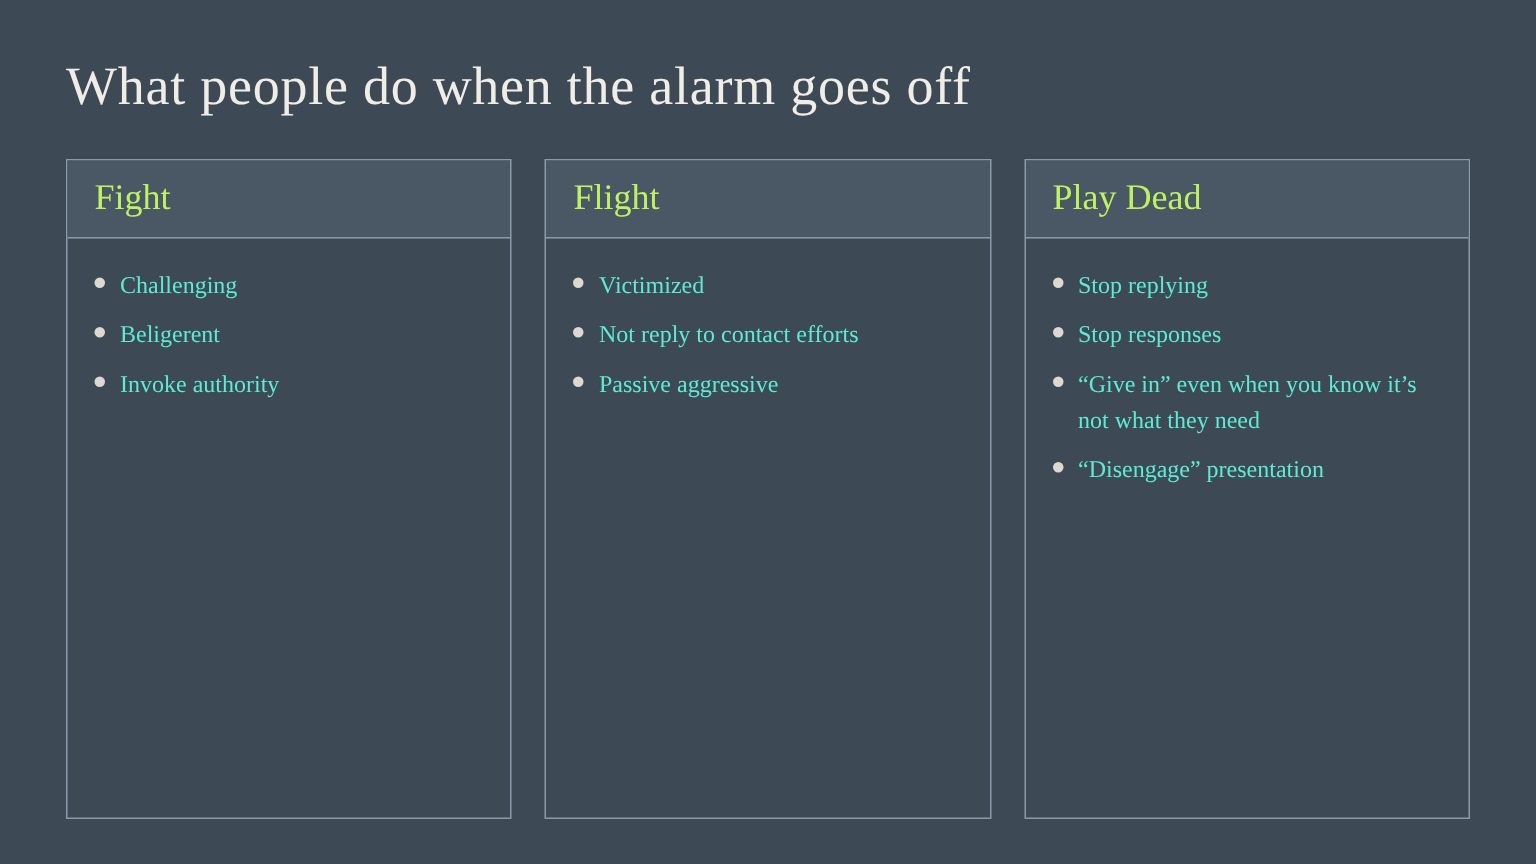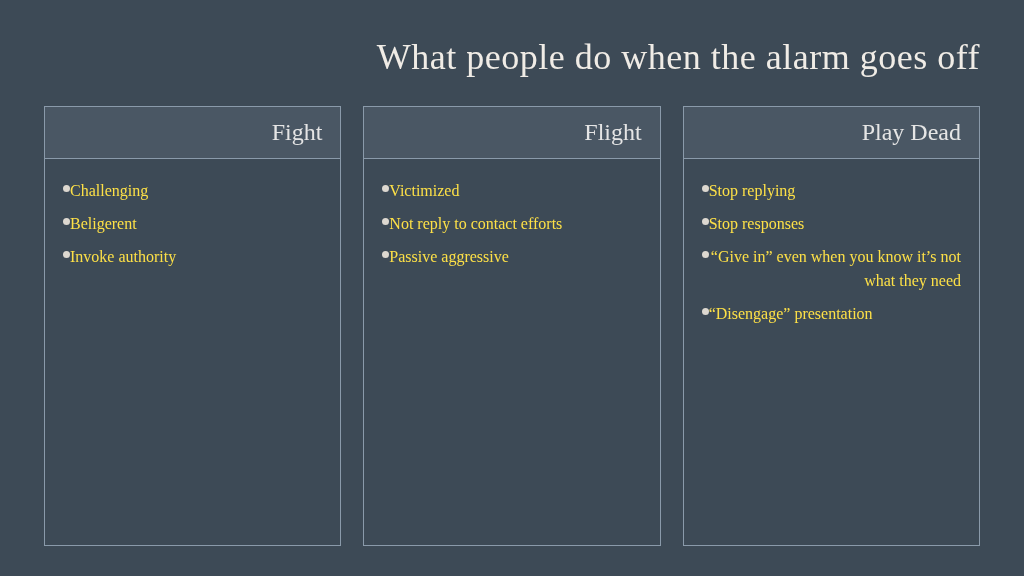--- a/index.html
+++ b/index.html
@@ -1,19 +1,18 @@
 <!DOCTYPE html>
 <html><head>
   <meta charset="utf-8">
   <style>
     * {
       margin: 0;
       padding: 0;
       box-sizing: border-box;
-      text-align: right;
     }
 
     body {
       width: 1024px;
       height: 576px;
       background-color: #3d4a56;
       font-family: Georgia, 'Times New Roman', serif;
       color: #e8e4df;
       overflow: hidden;
     }
@@ -51,42 +50,43 @@
 
     .card-header {
       padding: 12px 18px;
       border-bottom: 1.5px solid #8a9aaa;
       background-color: #4a5764;
     }
 
     .card-title {
       font-size: 24px;
       font-weight: 300;
-      color: #e5e5e5;
+      color: #bef264;
       font-family: Georgia, serif;
     }
 
     .card-body {
       padding: 20px 18px;
       flex: 1;
     }
 
     .bullet-list {
       list-style: none;
       display: flex;
       flex-direction: column;
       gap: 10px;
     }
 
     .bullet-list li {
       display: flex;
       align-items: flex-start;
+      gap: 10px;
       font-size: 16px;
       font-weight: 300;
-      color: #fde047;
+      color: #5eead4;
       line-height: 1.45;
       font-family: Georgia, serif;
     }
 
     .bullet-dot {
       display: inline-block;
       width: 7px;
       height: 7px;
       border-radius: 50%;
       background-color: #ddd8d0;

